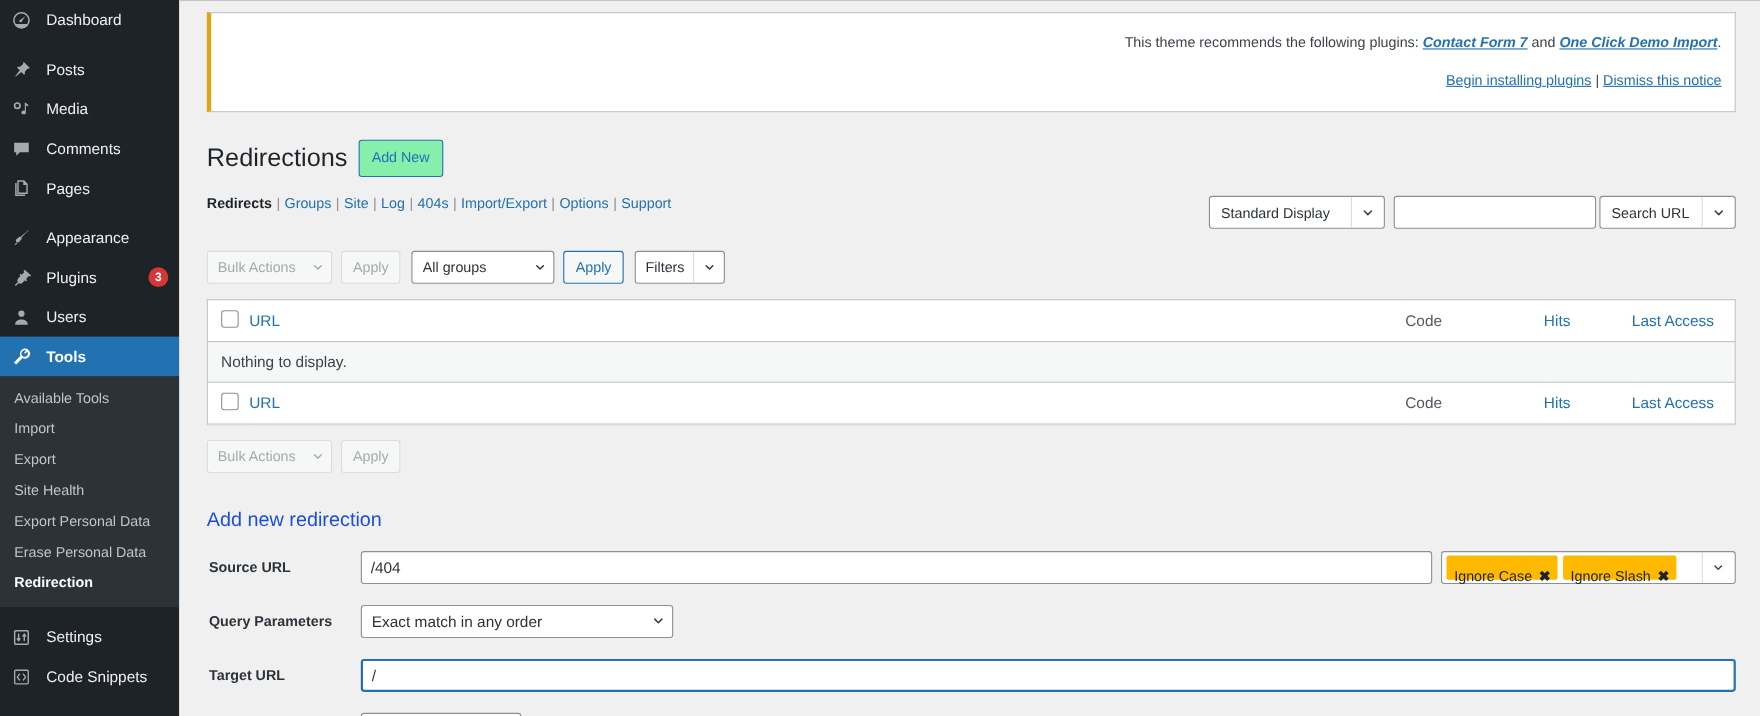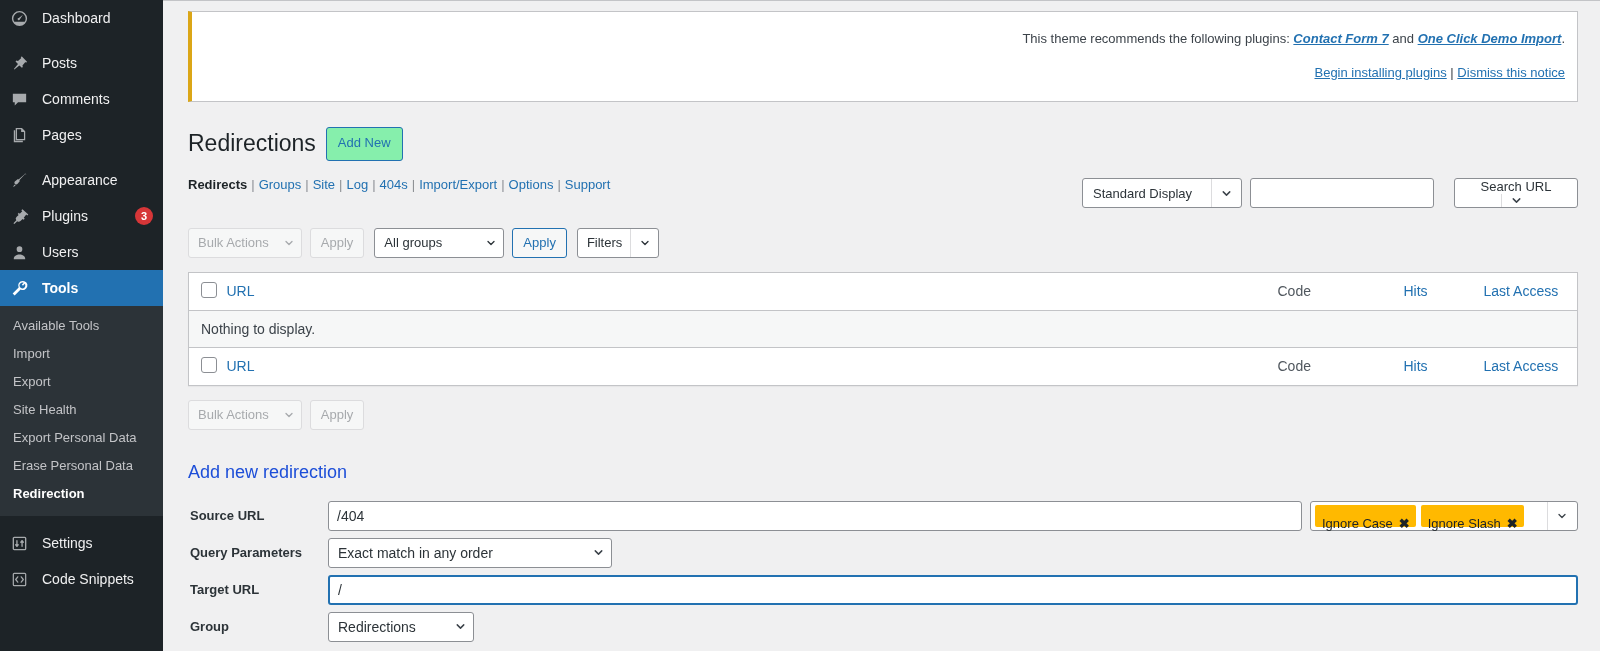--- a/index.html
+++ b/index.html
@@ -162,21 +162,21 @@
     color: #3c434a;
   }
   #search-text {
     width: 184px; height: 30px; margin-left: 8px;
     border: 1px solid #8c8f94; border-radius: 3px;
     background: #fff;
     font-size: 13px; padding: 0 8px;
     font-family: "Liberation Sans", sans-serif;
     color: #2c3338;
   }
-  #search-type { margin-left: 20px; min-width: 124px; flex-direction: column; }
+  #search-type { margin-left: 3px; min-width: 124px; }
 
   
   #tablenav { margin-top: 36px; display: flex; align-items: center; }
   .btn {
     height: 30px;
     background: #f6f7f7;
     border: 1px solid #2271b1;
     color: #2271b1;
     border-radius: 3px;
     font-size: 13px;
@@ -252,21 +252,21 @@
   #tablenav-bottom { margin-top: 14px; display: flex; align-items: center; }
 
   
   #form-title {
     margin-top: 32px;
     font-size: 18px;
     font-weight: 400;
     color: #1d4ed8;
   }
   #redir-form { margin-top: 18px; }
-  .frow { display: flex; align-items: center; margin-bottom: 7px; }
+  .frow { display: flex; align-items: center; margin-bottom: 19px; }
   .flabel {
     width: 140px; min-width: 140px;
     font-size: 13px; font-weight: 700; color: #2c3338;
     padding-left: 2px;
   }
   .fctl { flex: 1; display: flex; align-items: center; }
   .txtinput {
     height: 30px;
     border: 1px solid #8c8f94;
     border-radius: 3px;
@@ -361,20 +361,28 @@
 
     <div class="menu-item">
       <span class="mi-icon">
         <svg width="19" height="19" viewBox="0 0 20 20" fill="currentColor">
             <path d="M12.3 2.5l-1 1 .6.7-3.5 3.1-1.6-.4-1 1 2.6 2.6-4.3 5.3.5.5 5.3-4.3 2.6 2.6 1-1-.4-1.6 3.1-3.5.7.6 1-1-5.6-5.7z"></path>
           </svg>
       </span>
       <span class="mi-label">Posts</span>
     </div>
 
+    <div class="menu-item">
+      <span class="mi-icon">
+        <svg width="19" height="19" viewBox="0 0 20 20" fill="currentColor">
+            <path d="M6 3a3.4 3.4 0 100 6.8A3.4 3.4 0 006 3zm0 1.6a1.8 1.8 0 110 3.6 1.8 1.8 0 010-3.6zM13.2 3v8.2a2.6 2.6 0 00-1.1-.3c-1.2 0-2.2.8-2.2 1.9s1 1.9 2.2 1.9 2.2-.8 2.2-1.9V6.2l2.2.8V5.4L13.2 3z"></path>
+          </svg>
+      </span>
+      <span class="mi-label">Media</span>
+    </div>
 
     <div class="menu-item">
       <span class="mi-icon">
         <svg width="19" height="19" viewBox="0 0 20 20" fill="currentColor">
             <path d="M3 4h14v9H8.5L5 16.3V13H3V4z"></path>
           </svg>
       </span>
       <span class="mi-label">Comments</span>
     </div>
 

